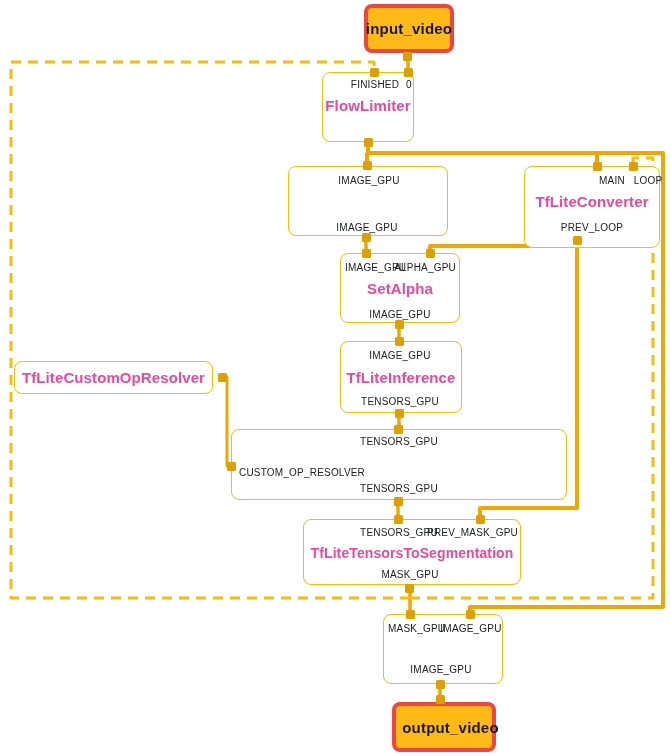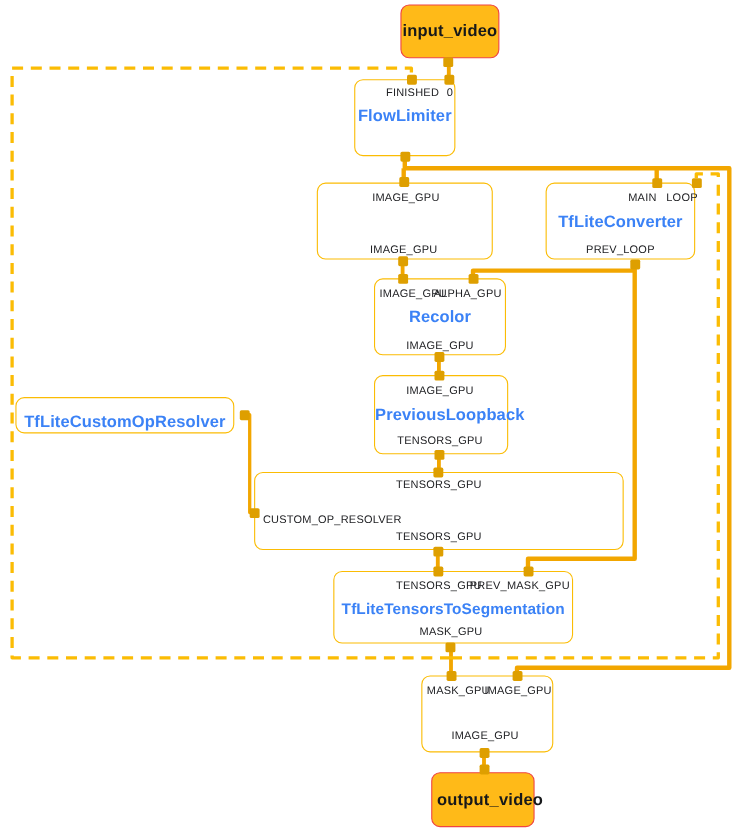--- a/index.html
+++ b/index.html
@@ -6,32 +6,32 @@
   .canvas{
     position:relative;width:670px;height:756px;background:#ffffff;
     font-family:"Liberation Sans",sans-serif;overflow:hidden;
   }
   svg.edges{position:absolute;left:0;top:0;z-index:1;}
   .node{
     position:absolute;background:#ffffff;border:1.5px solid #FBBC04;
     border-radius:8px;box-sizing:border-box;z-index:2;
   }
   .stream{
-    position:absolute;background:#FFBA18;border:1px solid #ef4444;
+    position:absolute;background:#FFBA18;border:4px solid #ef4444;
     border-radius:8px;box-sizing:border-box;z-index:2;
     display:flex;align-items:center;justify-content:center;
     font-weight:bold;font-size:15px;color:#17181a;letter-spacing:.2px;
   }
   .title{
     position:absolute;left:0;width:100%;text-align:center;
-    font-weight:bold;font-size:15px;color:#3b82f6;white-space:nowrap;
+    font-weight:bold;font-size:15px;color:#ec4899;white-space:nowrap;
     letter-spacing:.1px;line-height:18px;
   }
   .title.small{font-size:14px;}
-  .flexmid{display:flex;align-items:flex-end;justify-content:center;}
+  .flexmid{display:flex;align-items:center;justify-content:center;}
   .flexmid .title{position:static;}
   .plabel{
     position:absolute;font-size:10px;color:#202124;white-space:nowrap;
     transform:translateX(-50%);line-height:12px;letter-spacing:.2px;
   }
   .plabel.noshift{transform:none;}
   .port{
     position:absolute;width:9px;height:9px;background:#DE9F00;
     border-radius:1.5px;z-index:3;
   }
@@ -72,52 +72,52 @@
       <path d="M410 598 L11 598 L11 62 L374 62 L374 69"></path>
 
       <path d="M410 598 L653 598 L653 158 L633 158 L633 164"></path>
     </g>
   </svg>
 
   <div class="stream" style="left:364px;top:4px;width:90px;height:49px;">
     <span>input_video</span>
   </div>
 
-  <div class="stream" style="left:392px;top:702px;width:94px;height:50px;padding-left:13px;">
+  <div class="stream" style="left:392px;top:702px;width:104px;height:50px;padding-left:13px;">
     <span>output_video</span>
   </div>
 
   <div class="node" style="left:322px;top:72px;width:92px;height:70px;">
     <span class="plabel" style="left:52px;top:6px;">FINISHED</span>
     <span class="plabel" style="left:86px;top:6px;">0</span>
     <div class="title" style="top:24px;">FlowLimiter</div>
   </div>
 
   <div class="node" style="left:288px;top:166px;width:160px;height:70px;">
     <span class="plabel" style="left:80px;top:8px;">IMAGE_GPU</span>
     <span class="plabel" style="left:78px;top:55px;">IMAGE_GPU</span>
   </div>
 
-  <div class="node" style="left:496px;top:166px;width:136px;height:70px;padding-left:39px;">
+  <div class="node" style="left:524px;top:166px;width:136px;height:82px;padding-left:39px;">
     <span class="plabel" style="left:87px;top:8px;">MAIN</span>
     <span class="plabel" style="left:123px;top:8px;">LOOP</span>
     <div class="title" style="top:26px;">TfLiteConverter</div>
     <span class="plabel" style="left:67px;top:55px;">PREV_LOOP</span>
   </div>
 
   <div class="node" style="left:340px;top:253px;width:120px;height:70px;">
     <span class="plabel noshift" style="left:4px;top:8px;">IMAGE_GPU</span>
     <span class="plabel noshift" style="right:3px;top:8px;">ALPHA_GPU</span>
-    <div class="title" style="top:26px;">Recolor</div>
+    <div class="title" style="top:26px;">SetAlpha</div>
     <span class="plabel" style="left:59px;top:55px;">IMAGE_GPU</span>
   </div>
 
   <div class="node" style="left:340px;top:341px;width:122px;height:72px;">
     <span class="plabel" style="left:59px;top:8px;">IMAGE_GPU</span>
-    <div class="title" style="top:27px;">PreviousLoopback</div>
+    <div class="title" style="top:27px;">TfLiteInference</div>
     <span class="plabel" style="left:59px;top:54px;">TENSORS_GPU</span>
   </div>
 
   <div class="node flexmid" style="left:14px;top:361px;width:199px;height:33px;">
     <div class="title">TfLiteCustomOpResolver</div>
   </div>
 
   <div class="node" style="left:231px;top:429px;width:336px;height:71px;">
     <span class="plabel" style="left:167px;top:6px;">TENSORS_GPU</span>
     <span class="plabel noshift" style="left:7px;top:37px;">CUSTOM_OP_RESOLVER</span>

